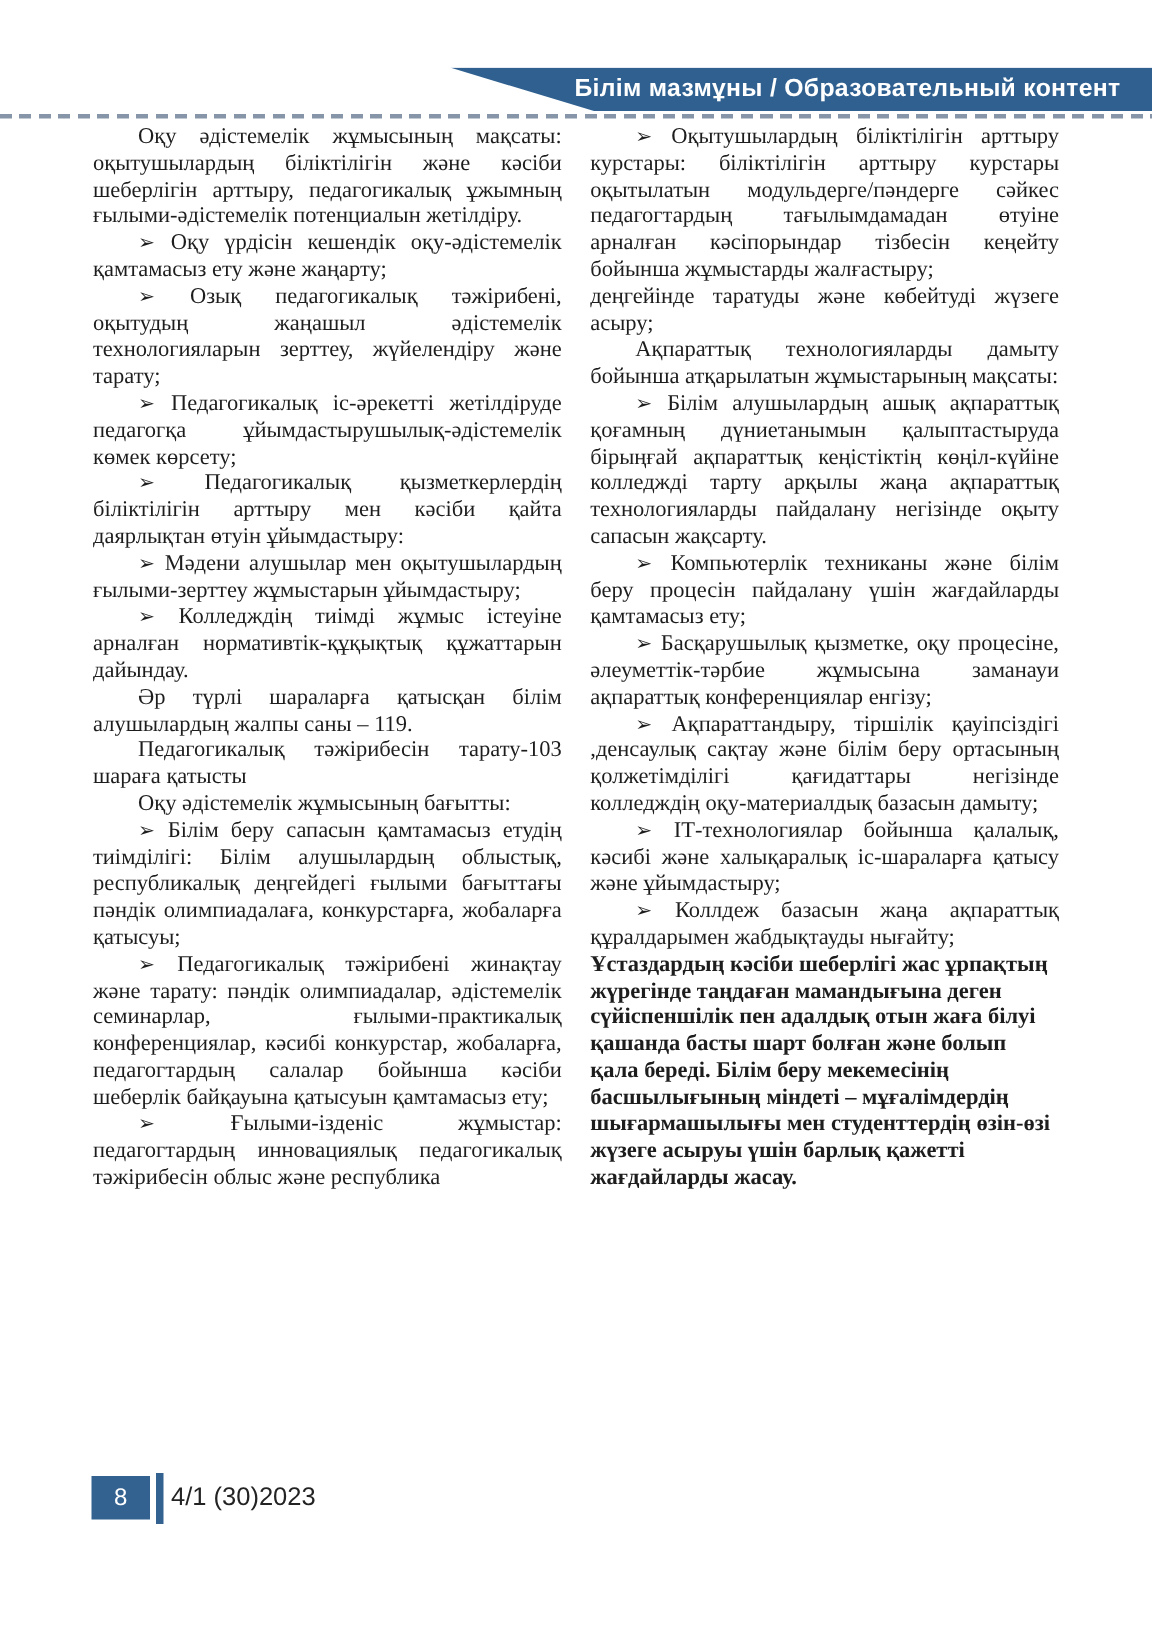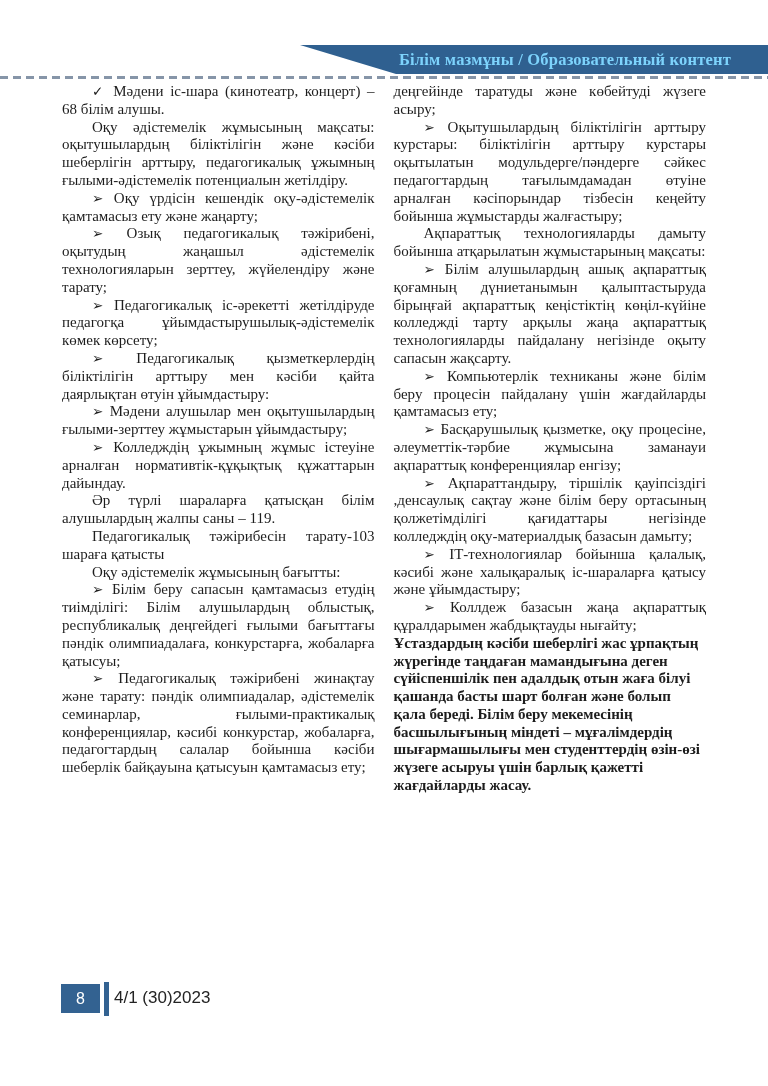--- a/index.html
+++ b/index.html
@@ -18,22 +18,22 @@
     background:repeating-linear-gradient(90deg,#8695a8 0 8px,transparent 8px 13px);
   }
   .banner {
     position:absolute; left:300px; top:45px; width:468px; height:29px;
     background:#2f6090;
     clip-path:polygon(0 0,100% 0,100% 100%,96px 100%);
     display:flex; align-items:center; justify-content:center;
     padding-left:62px; box-sizing:border-box;
   }
   .banner-text {
-    color:#7dd3fc;
-    font-family:Liberation Serif, serif;
+    color:#ffffff;
+    font-family:Liberation Sans, sans-serif;
     font-weight:bold; font-size:16.5px; letter-spacing:.2px;
     white-space:nowrap;
   }
 
   
   .columns {
     position:absolute; left:62px; top:83px; width:644px;
     display:flex; gap:19px;
   }
   .col { width:313px; }
@@ -71,37 +71,37 @@
 <div class="page">
 
   <div class="dashed-rule"></div>
 
   <div class="banner">
     <span class="banner-text">Білім мазмұны / Образовательный контент</span>
   </div>
 
   <div class="columns">
     <div class="col">
-        <p class="para indent"><span class="marker">✓ </span><span>Мәдени іс-шара (кинотеатр, концерт) – 68 білім алушы.</span></p>
         <p class="para indent"><span>Оқу әдістемелік жұмысының мақсаты: оқытушылардың біліктілігін және кәсіби шеберлігін арттыру, педагогикалық ұжымның ғылыми-әдістемелік потенциалын жетілдіру.</span></p>
         <p class="para indent"><span class="marker">➢ </span><span>Оқу үрдісін кешендік оқу-әдістемелік қамтамасыз ету және жаңарту;</span></p>
         <p class="para indent"><span class="marker">➢ </span><span>Озық педагогикалық тәжірибені, оқытудың жаңашыл әдістемелік технологияларын зерттеу, жүйелендіру және тарату;</span></p>
         <p class="para indent"><span class="marker">➢ </span><span>Педагогикалық іс-әрекетті жетілдіруде педагогқа ұйымдастырушылық-әдістемелік көмек көрсету;</span></p>
         <p class="para indent"><span class="marker">➢ </span><span>Педагогикалық қызметкерлердің біліктілігін арттыру мен кәсіби қайта даярлықтан өтуін ұйымдастыру:</span></p>
         <p class="para indent"><span class="marker">➢ </span><span>Мәдени алушылар мен оқытушылардың ғылыми-зерттеу жұмыстарын ұйымдастыру;</span></p>
-        <p class="para indent"><span class="marker">➢ </span><span>Колледждің ұжымның жұмыс істеуіне арналған нормативтік-құқықтық құжаттарын дайындау.</span></p>
+        <p class="para indent"><span class="marker">➢ </span><span>Колледждің тиімді жұмыс істеуіне арналған нормативтік-құқықтық құжаттарын дайындау.</span></p>
         <p class="para indent"><span>Әр түрлі шараларға қатысқан білім алушылардың жалпы саны – 119.</span></p>
         <p class="para indent"><span>Педагогикалық тәжірибесін тарату-103 шараға қатысты</span></p>
         <p class="para indent"><span>Оқу әдістемелік жұмысының бағытты:</span></p>
         <p class="para indent"><span class="marker">➢ </span><span>Білім беру сапасын қамтамасыз етудің тиімділігі: Білім алушылардың облыстық, республикалық деңгейдегі ғылыми бағыттағы пәндік олимпиадалаға, конкурстарға, жобаларға қатысуы;</span></p>
         <p class="para indent"><span class="marker">➢ </span><span>Педагогикалық тәжірибені жинақтау және тарату: пәндік олимпиадалар, әдістемелік семинарлар, ғылыми-практикалық конференциялар, кәсибі конкурстар, жобаларға, педагогтардың салалар бойынша кәсіби шеберлік байқауына қатысуын қамтамасыз ету;</span></p>
+        <p class="para indent"><span class="marker">➢ </span><span>Ғылыми-ізденіс жұмыстар: педагогтардың инновациялық педагогикалық тәжірибесін облыс және республика</span></p>
       </div>
     <div class="col">
+        <p class="para indent"><span class="marker">➢ </span><span>Оқытушылардың біліктілігін арттыру курстары: біліктілігін арттыру курстары оқытылатын модульдерге/пәндерге сәйкес педагогтардың тағылымдамадан өтуіне арналған кәсіпорындар тізбесін кеңейту бойынша жұмыстарды жалғастыру;</span></p>
         <p class="para"><span>деңгейінде таратуды және көбейтуді жүзеге асыру;</span></p>
-        <p class="para indent"><span class="marker">➢ </span><span>Оқытушылардың біліктілігін арттыру курстары: біліктілігін арттыру курстары оқытылатын модульдерге/пәндерге сәйкес педагогтардың тағылымдамадан өтуіне арналған кәсіпорындар тізбесін кеңейту бойынша жұмыстарды жалғастыру;</span></p>
         <p class="para indent"><span>Ақпараттық технологияларды дамыту бойынша атқарылатын жұмыстарының мақсаты:</span></p>
         <p class="para indent"><span class="marker">➢ </span><span>Білім алушылардың ашық ақпараттық қоғамның дүниетанымын қалыптастыруда бірыңғай ақпараттық кеңістіктің көңіл-күйіне колледжді тарту арқылы жаңа ақпараттық технологияларды пайдалану негізінде оқыту сапасын жақсарту.</span></p>
         <p class="para indent"><span class="marker">➢ </span><span>Компьютерлік техниканы және білім беру процесін пайдалану үшін жағдайларды қамтамасыз ету;</span></p>
         <p class="para indent"><span class="marker">➢ </span><span>Басқарушылық қызметке, оқу процесіне, әлеуметтік-тәрбие жұмысына заманауи ақпараттық конференциялар енгізу;</span></p>
         <p class="para indent"><span class="marker">➢ </span><span>Ақпараттандыру, тіршілік қауіпсіздігі ,денсаулық сақтау және білім беру ортасының қолжетімділігі қағидаттары негізінде колледждің оқу-материалдық базасын дамыту;</span></p>
         <p class="para indent"><span class="marker">➢ </span><span>ІТ-технологиялар бойынша қалалық, кәсибі және халықаралық іс-шараларға қатысу және ұйымдастыру;</span></p>
         <p class="para indent"><span class="marker">➢ </span><span>Коллдеж базасын жаңа ақпараттық құралдарымен жабдықтауды нығайту;</span></p>
         <p class="para bold left-align"><span>Ұстаздардың кәсіби шеберлігі жас ұрпақтың жүрегінде таңдаған мамандығына деген сүйіспеншілік пен адалдық отын жаға білуі қашанда басты шарт болған және болып қала береді. Білім беру мекемесінің басшылығының міндеті – мұғалімдердің шығармашылығы мен студенттердің өзін-өзі жүзеге асыруы үшін барлық қажетті жағдайларды жасау.</span></p>
       </div>
   </div>

